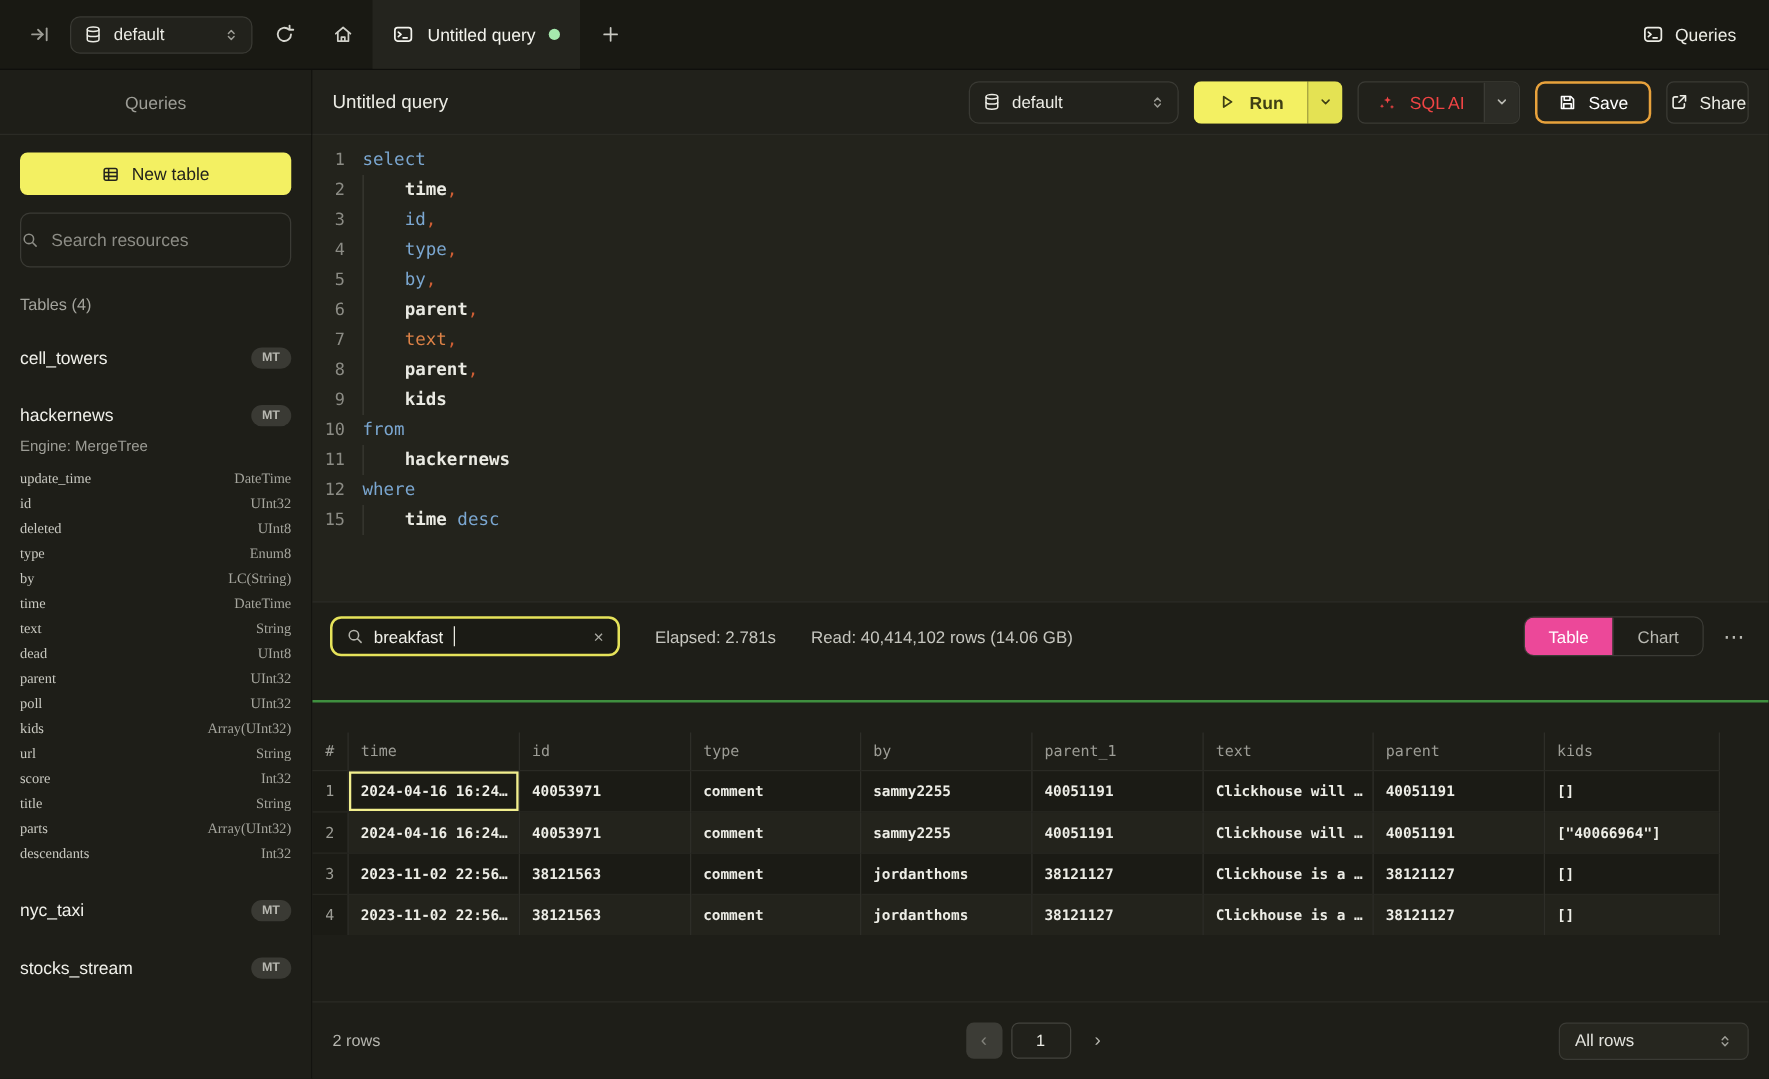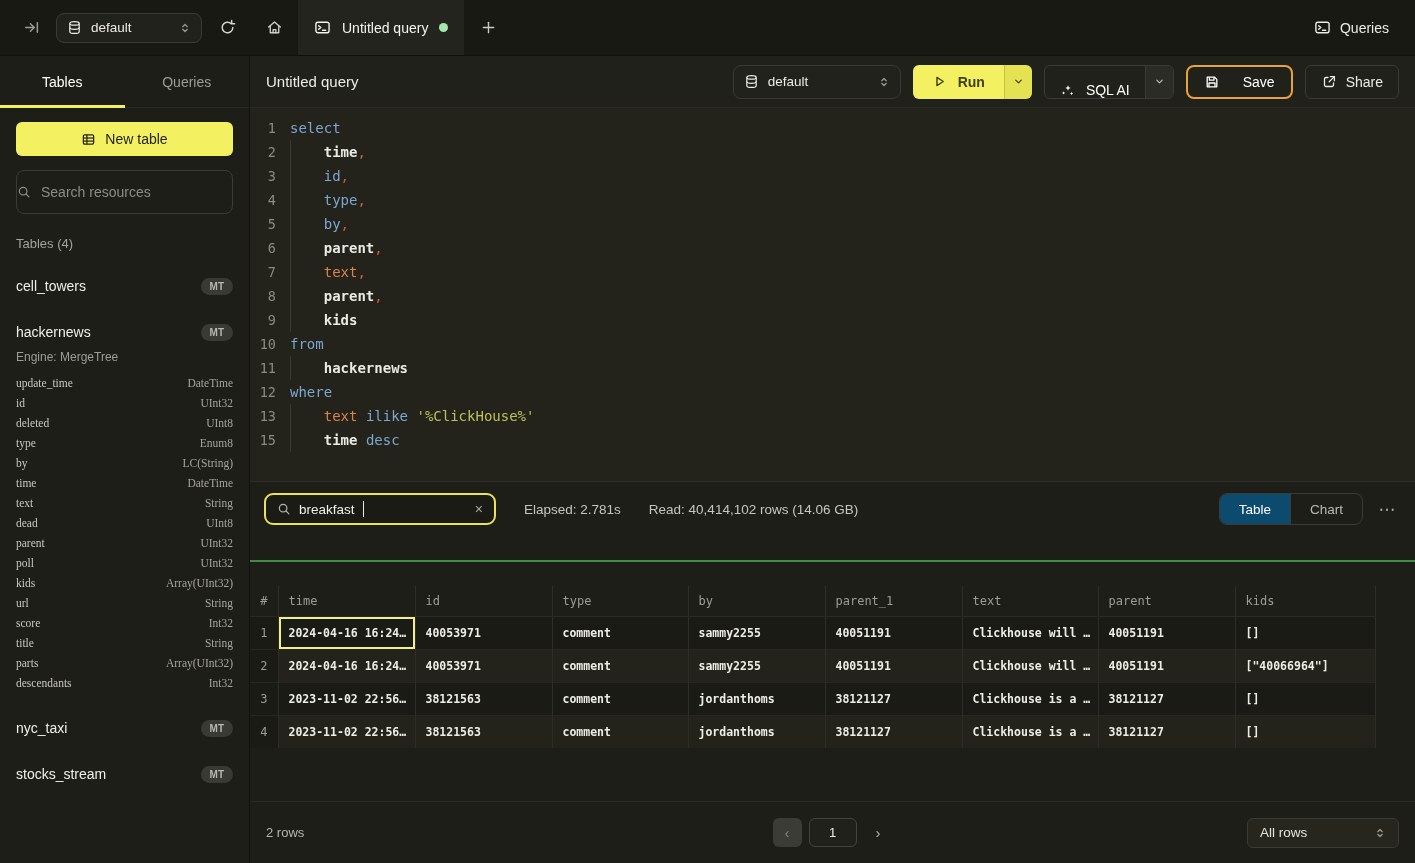--- a/index.html
+++ b/index.html
@@ -55,27 +55,27 @@
   .main-header{height:52px;flex:0 0 52px;border-bottom:1px solid #2b2b25;display:flex;align-items:center;
                padding:0 16px;gap:12px;}
   .mh-title{font-size:15px;color:#ecece5;flex:1;}
   .mh-db{width:168px;flex:0 0 168px;height:34px;}
   .run-btn{display:flex;height:34px;border-radius:6px;overflow:hidden;}
   .run-main{background:#f3f062;color:#3f3f14;display:flex;align-items:center;gap:11px;padding:0 19px;
             font-size:14px;font-weight:600;}
   .run-caret{background:#e4e253;width:28px;display:flex;align-items:center;justify-content:center;
              color:#3f3f14;border-left:1px solid rgba(0,0,0,.14);}
   .sqlai-btn{display:flex;height:34px;border:1px solid #3b3b35;border-radius:6px;overflow:hidden;}
-  .sqlai-main{display:flex;align-items:flex-end;gap:10px;padding:0 15px;font-size:14px;color:#ffffff;}
+  .sqlai-main{display:flex;align-items:center;gap:10px;padding:0 15px;font-size:14px;color:#ef4444;}
   .sqlai-caret{width:28px;display:flex;align-items:center;justify-content:center;background:#2c2c26;
                color:#b9b9b2;border-left:1px solid #3b3b35;}
-  .save-btn{height:34px;border:2px solid #e8a23c;border-radius:8px;display:flex;align-items:center;gap:23px;
+  .save-btn{height:34px;border:2px solid #e8a23c;border-radius:8px;display:flex;align-items:center;gap:9px;
             padding:0 16px;font-size:14px;color:#ffffff;}
   .share-btn{height:34px;border:1px solid #3b3b35;border-radius:6px;display:flex;align-items:center;gap:9px;
-             padding:0 15px;font-size:14px;color:#ecece5;text-align:right;}
+             padding:0 1px;font-size:14px;color:#ecece5;text-align:right;}
 
   
   .editor{flex:0 0 373px;background:#23231c;padding-top:8px;font-family:"DejaVu Sans Mono",monospace;
           font-size:14px;overflow:hidden;}
   .code-line{display:flex;height:24px;line-height:24px;}
   .gutter{width:26px;flex:0 0 26px;text-align:right;color:#8b8b84;font-size:13.5px;}
   .code{position:relative;margin-left:14px;white-space:pre;}
   .code.indent::before{content:"";position:absolute;left:0;top:0;bottom:0;border-left:1px solid #3b3b33;}
   .tk-kw{color:#7ba7d1;}
   .tk-b{color:#eaeae3;font-weight:700;}
@@ -90,21 +90,21 @@
   .fake-search{width:232px;height:32px;border:2px solid #e6e35a;border-radius:9px;background:#1b1b15;
                display:flex;align-items:center;gap:8px;padding:0 11px;cursor:text;}
   .fs-text{color:#f1f1ea;font-size:13.5px;}
   .caret{width:1px;height:16px;background:#eaeae2;animation:blink 1.1s steps(1) infinite;}
   @keyframes blink{50%{opacity:0;}}
   .fs-clear{margin-left:auto;color:#a9a9a2;font-size:14px;line-height:1;}
   .stat{font-size:13.5px;color:#c6c6bf;margin-left:28px;}
   .tb-spacer{flex:1;}
   .toggle{display:flex;height:32px;border:1px solid #3b3b35;border-radius:8px;overflow:hidden;}
   .toggle-opt{padding:0 19px;display:flex;align-items:center;font-size:13.5px;color:#b9b9b2;cursor:pointer;}
-  .toggle-opt.active{background:#0c4a6e;color:#ffffff;}
+  .toggle-opt.active{background:#ec4899;color:#ffffff;}
   .toggle-opt + .toggle-opt{border-left:1px solid #3b3b35;}
   .more-btn{margin-left:10px;width:28px;height:28px;display:flex;align-items:center;justify-content:center;
             color:#b9b9b2;font-size:17px;}
   .green-bar{height:2px;flex:0 0 2px;background:#3f8f3f;}
 
   .rtable table{border-collapse:collapse;table-layout:fixed;width:1125px;font-family:"DejaVu Sans Mono",monospace;}
   .rtable th{height:30px;font-weight:400;color:#9d9d96;font-size:12px;text-align:left;padding:0 10px;
              border-right:1px solid #2e2e28;border-bottom:1px solid #2a2a24;white-space:nowrap;overflow:hidden;}
   .rtable th.num{text-align:center;padding:0;}
   .rtable td{height:33px;font-size:11.5px;font-weight:700;color:#edede6;padding:0 10px;
@@ -190,21 +190,20 @@
           <line x1="8" y1="10.6" x2="11" y2="10.6"></line>
       </svg>
       <span>Queries</span>
     </button>
   </header>
 
   <div class="content">
 
     <aside class="sidebar">
       <div class="sidebar-tabs">
-          <div class="s-tab active">Tables</div>
           <div class="s-tab">Queries</div>
         </div>
       <div class="sidebar-body">
         <button class="new-table-btn">
           <svg width="15" height="15" viewBox="0 0 16 16" fill="none" stroke="currentColor" stroke-width="1.3">
             <rect x="2.5" y="3" width="11" height="10" rx="1.5"></rect>
               <line x1="2.5" y1="6.4" x2="13.5" y2="6.4"></line>
               <line x1="2.5" y1="9.7" x2="13.5" y2="9.7"></line>
               <line x1="6.3" y1="3" x2="6.3" y2="13"></line>
           </svg>
@@ -409,24 +408,20 @@
             <div class="gutter">10</div>
             <div class="code"><span class="tk-kw">from</span></div>
           </div>
           <div class="code-line">
             <div class="gutter">11</div>
             <div class="code indent"><span class="tk-pl">    </span><span class="tk-b">hackernews</span></div>
           </div>
           <div class="code-line">
             <div class="gutter">12</div>
             <div class="code"><span class="tk-kw">where</span></div>
-          </div>
-          <div class="code-line">
-            <div class="gutter">13</div>
-            <div class="code indent"><span class="tk-pl">    </span><span class="tk-o">text</span><span class="tk-pl"> </span><span class="tk-kw">ilike</span><span class="tk-pl"> </span><span class="tk-s">'%ClickHouse%'</span></div>
           </div>
           <div class="code-line">
             <div class="gutter">15</div>
             <div class="code indent"><span class="tk-pl">    </span><span class="tk-b">time</span><span class="tk-pl"> </span><span class="tk-kw">desc</span></div>
           </div>
         </div>
 
       <div class="results">
         <div class="results-toolbar">
           <div class="fake-search">

